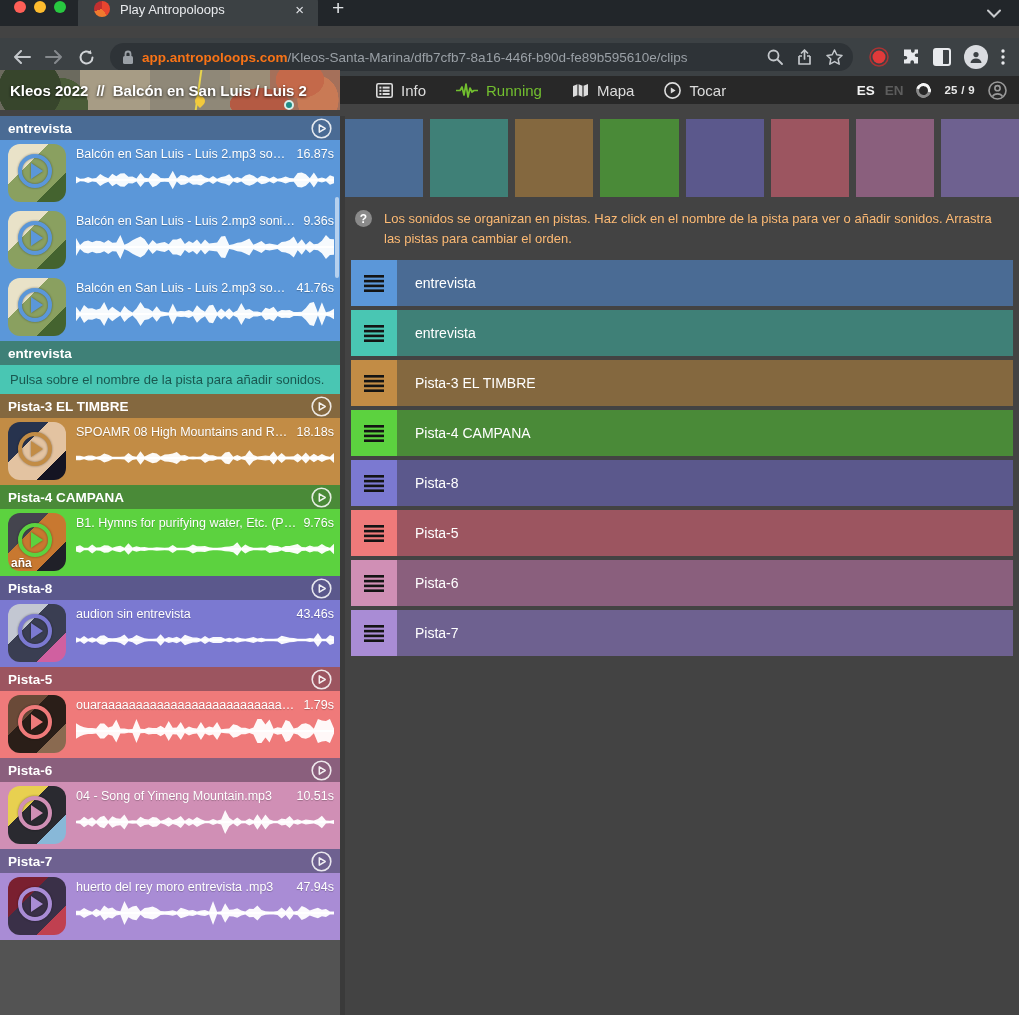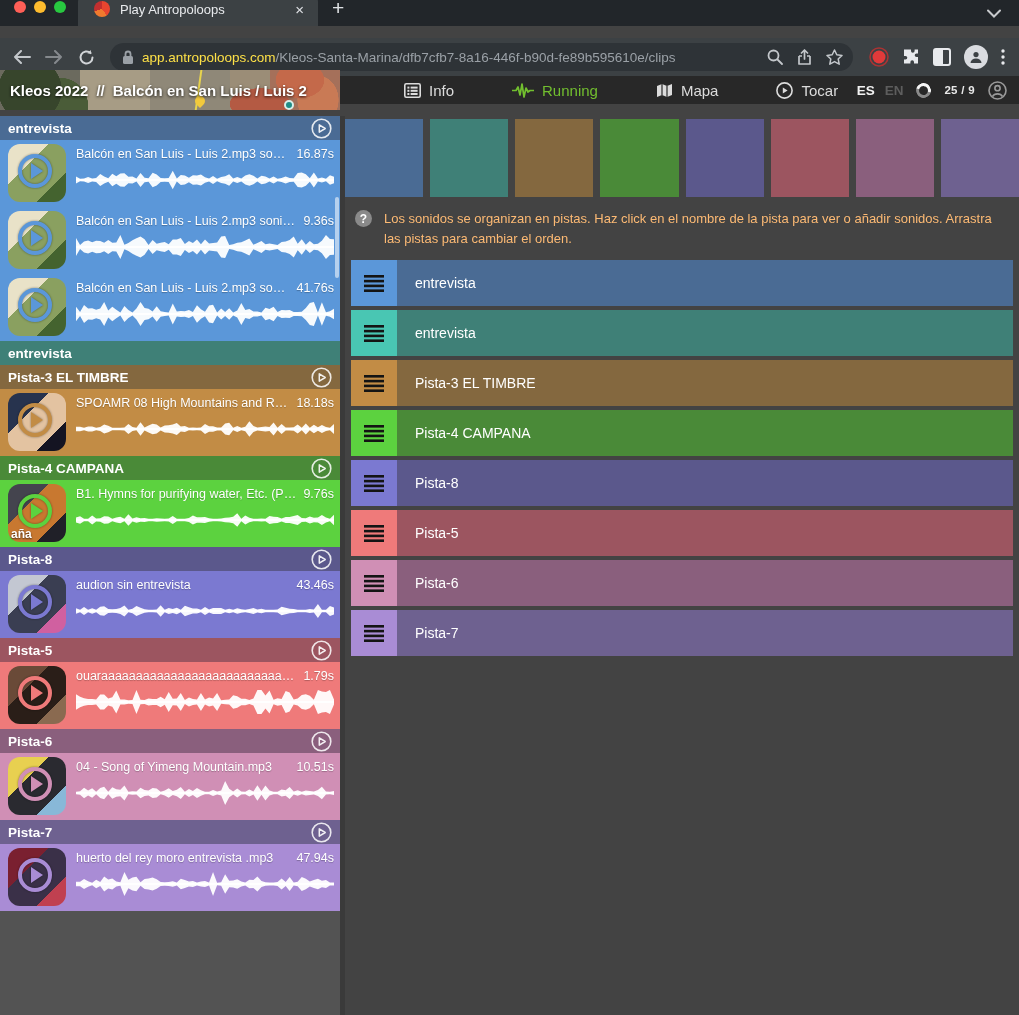--- a/index.html
+++ b/index.html
@@ -20,21 +20,21 @@
   .tab-title { flex:1; white-space:nowrap; overflow:hidden; }
   .tab-close { color:#dfe1e5; font-size:15px; padding:0 4px; cursor:default; }
   .newtab { color:#dfe1e5; font-size:21px; font-weight:300; padding:0 14px 6px 14px; }
   .tab-chevron { margin-left:auto; padding:0 18px 8px 0; }
   .toolbar { position:absolute; top:38px; left:0; right:0; height:38px; background:#3c4144;
     display:flex; align-items:center; padding:0 8px; gap:4px; }
   .navbtn { width:28px; height:28px; display:flex; align-items:center; justify-content:center; }
   .urlbar { flex:1; height:28px; background:#2e3337; border-radius:14px; margin:0 6px;
     display:flex; align-items:center; padding:0 10px 0 12px; gap:8px; min-width:0; }
   .url { flex:1; font-size:13.5px; color:#9aa0a6; white-space:nowrap; overflow:hidden; }
-  .url b { color:#fde047; font-weight:400; }
+  .url b { color:#f97316; font-weight:700; }
   .urlicons { display:flex; gap:14px; align-items:center; }
   .chromeicons { display:flex; gap:13px; align-items:center; padding:0 6px; }
   .avatar-c { width:24px; height:24px; border-radius:50%; background:#dadce0;
     display:flex; align-items:center; justify-content:center; }
 
   
   .app-header { position:absolute; top:76px; left:0; right:0; height:28px; background:#282828;
     display:flex; align-items:center; }
   .map-thumb { position:relative; width:340px; height:40px; flex:none; overflow:hidden;
     background:
@@ -47,21 +47,21 @@
   .map-path { position:absolute; left:198px; top:-6px; width:60px; height:46px;
     border-left:2px solid #e8d44d; border-top:2px solid #e8d44d; transform:skewX(-8deg); }
   .map-pin { position:absolute; left:195px; top:26px; width:10px; height:10px; border-radius:50% 50% 50% 0;
     background:#f2c93c; transform:rotate(-45deg); }
   .map-dot { position:absolute; left:284px; top:30px; width:10px; height:10px; border-radius:50%;
     background:#1f8d86; border:2px solid #d9efe9; }
   .breadcrumb { position:absolute; left:10px; top:0; height:40px; display:flex; align-items:center; gap:8px;
     color:#fff; font-size:15px; font-weight:600; text-shadow:0 1px 3px rgba(0,0,0,.8); white-space:nowrap; }
   .breadcrumb .sep { font-weight:700; }
   .app-nav { display:flex; align-items:center; gap:30px; padding-left:36px; }
-  .app-nav-item { display:flex; align-items:center; gap:8px; color:#dcdcdc; font-size:15px;margin-left:28px; }
+  .app-nav-item { display:flex; align-items:center; gap:8px; color:#dcdcdc; font-size:15px; }
   .app-nav-item.active { color:#72bf2f; }
   .header-right { margin-left:auto; display:flex; align-items:center; gap:13px; padding-right:12px; }
   .lang { font-size:13.5px; font-weight:700; color:#5d5d5d; }
   .lang.active { color:#f2f2f2; }
   .spinner { width:15px; height:15px; border-radius:50%; border:3px solid #8a8a8a;
     border-top-color:#f5f5f5; border-right-color:#f5f5f5; transform:rotate(-30deg); }
   .counter { font-size:11.5px; font-weight:700; color:#e8e8e8; letter-spacing:.3px; }
 
   
   .content { position:absolute; top:116px; left:0; right:0; bottom:0; display:flex; background:#3a3a3a; }
@@ -331,20 +331,21 @@
   </div>
           </div>
   </div>
         <div class="section" style="--muted: #3f8077; --bright: #49c6b3;">
     <div class="sec-header">
       <span class="sec-name">entrevista</span>
 
     </div>
     <div class="clips"></div>
   </div>
+        <div class="hint-strip" style="--bright: #49c6b3;">Pulsa sobre el nombre de la pista para añadir sonidos.</div>
         <div class="section" style="--muted: #84683f; --bright: #c28c45;">
     <div class="sec-header">
       <span class="sec-name">Pista-3 EL TIMBRE</span>
       <span class="sec-play">
         <svg width="21" height="21" viewBox="0 0 21 21">
                 <circle cx="10.5" cy="10.5" r="9.3" fill="none" stroke="rgba(255,255,255,.85)" stroke-width="1.6"></circle>
                 <path d="M8.3 6.8 L14.2 10.5 L8.3 14.2 Z" fill="none" stroke="rgba(255,255,255,.9)" stroke-width="1.5" stroke-linejoin="round"></path>
               </svg>
       </span>
     </div>

